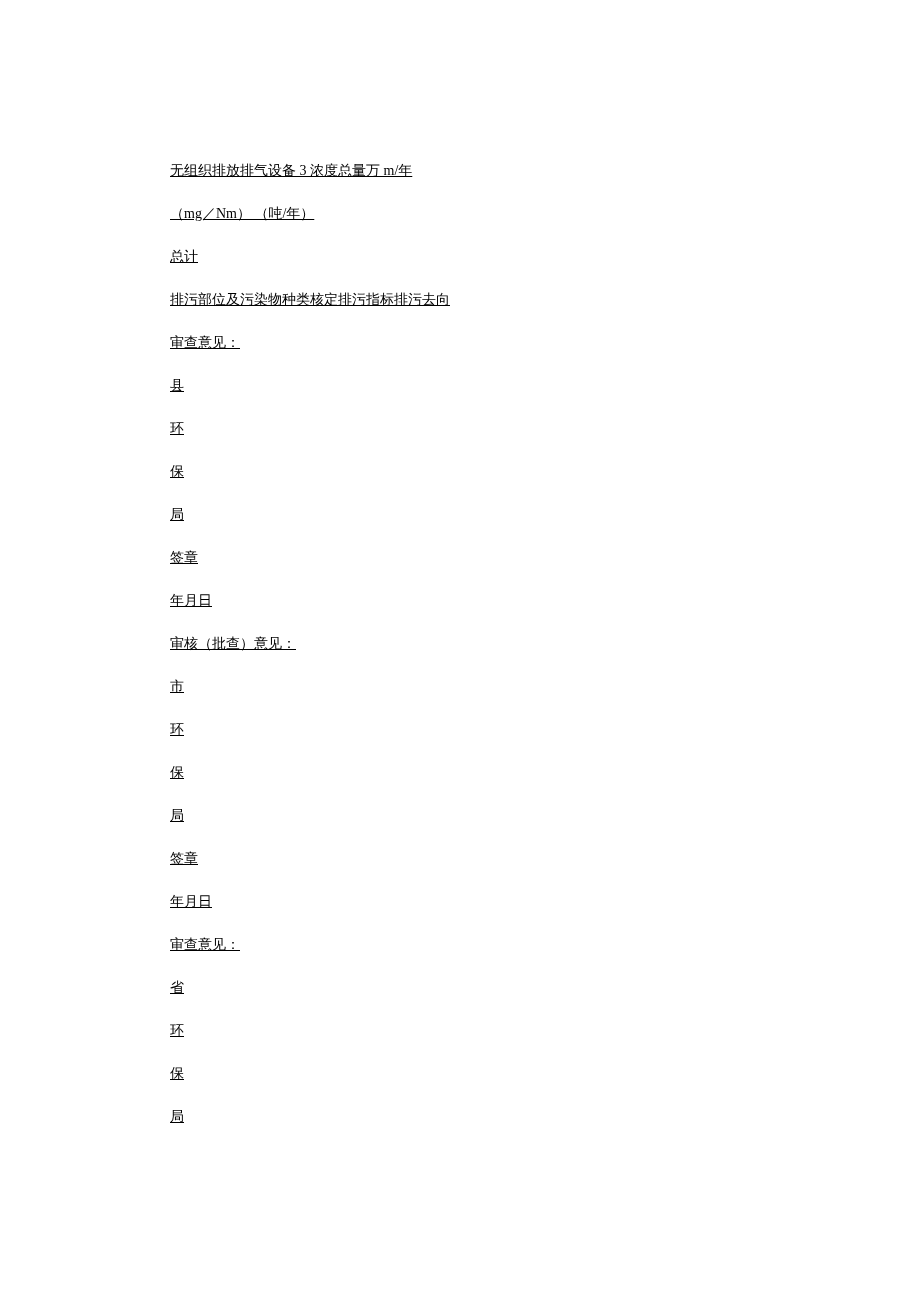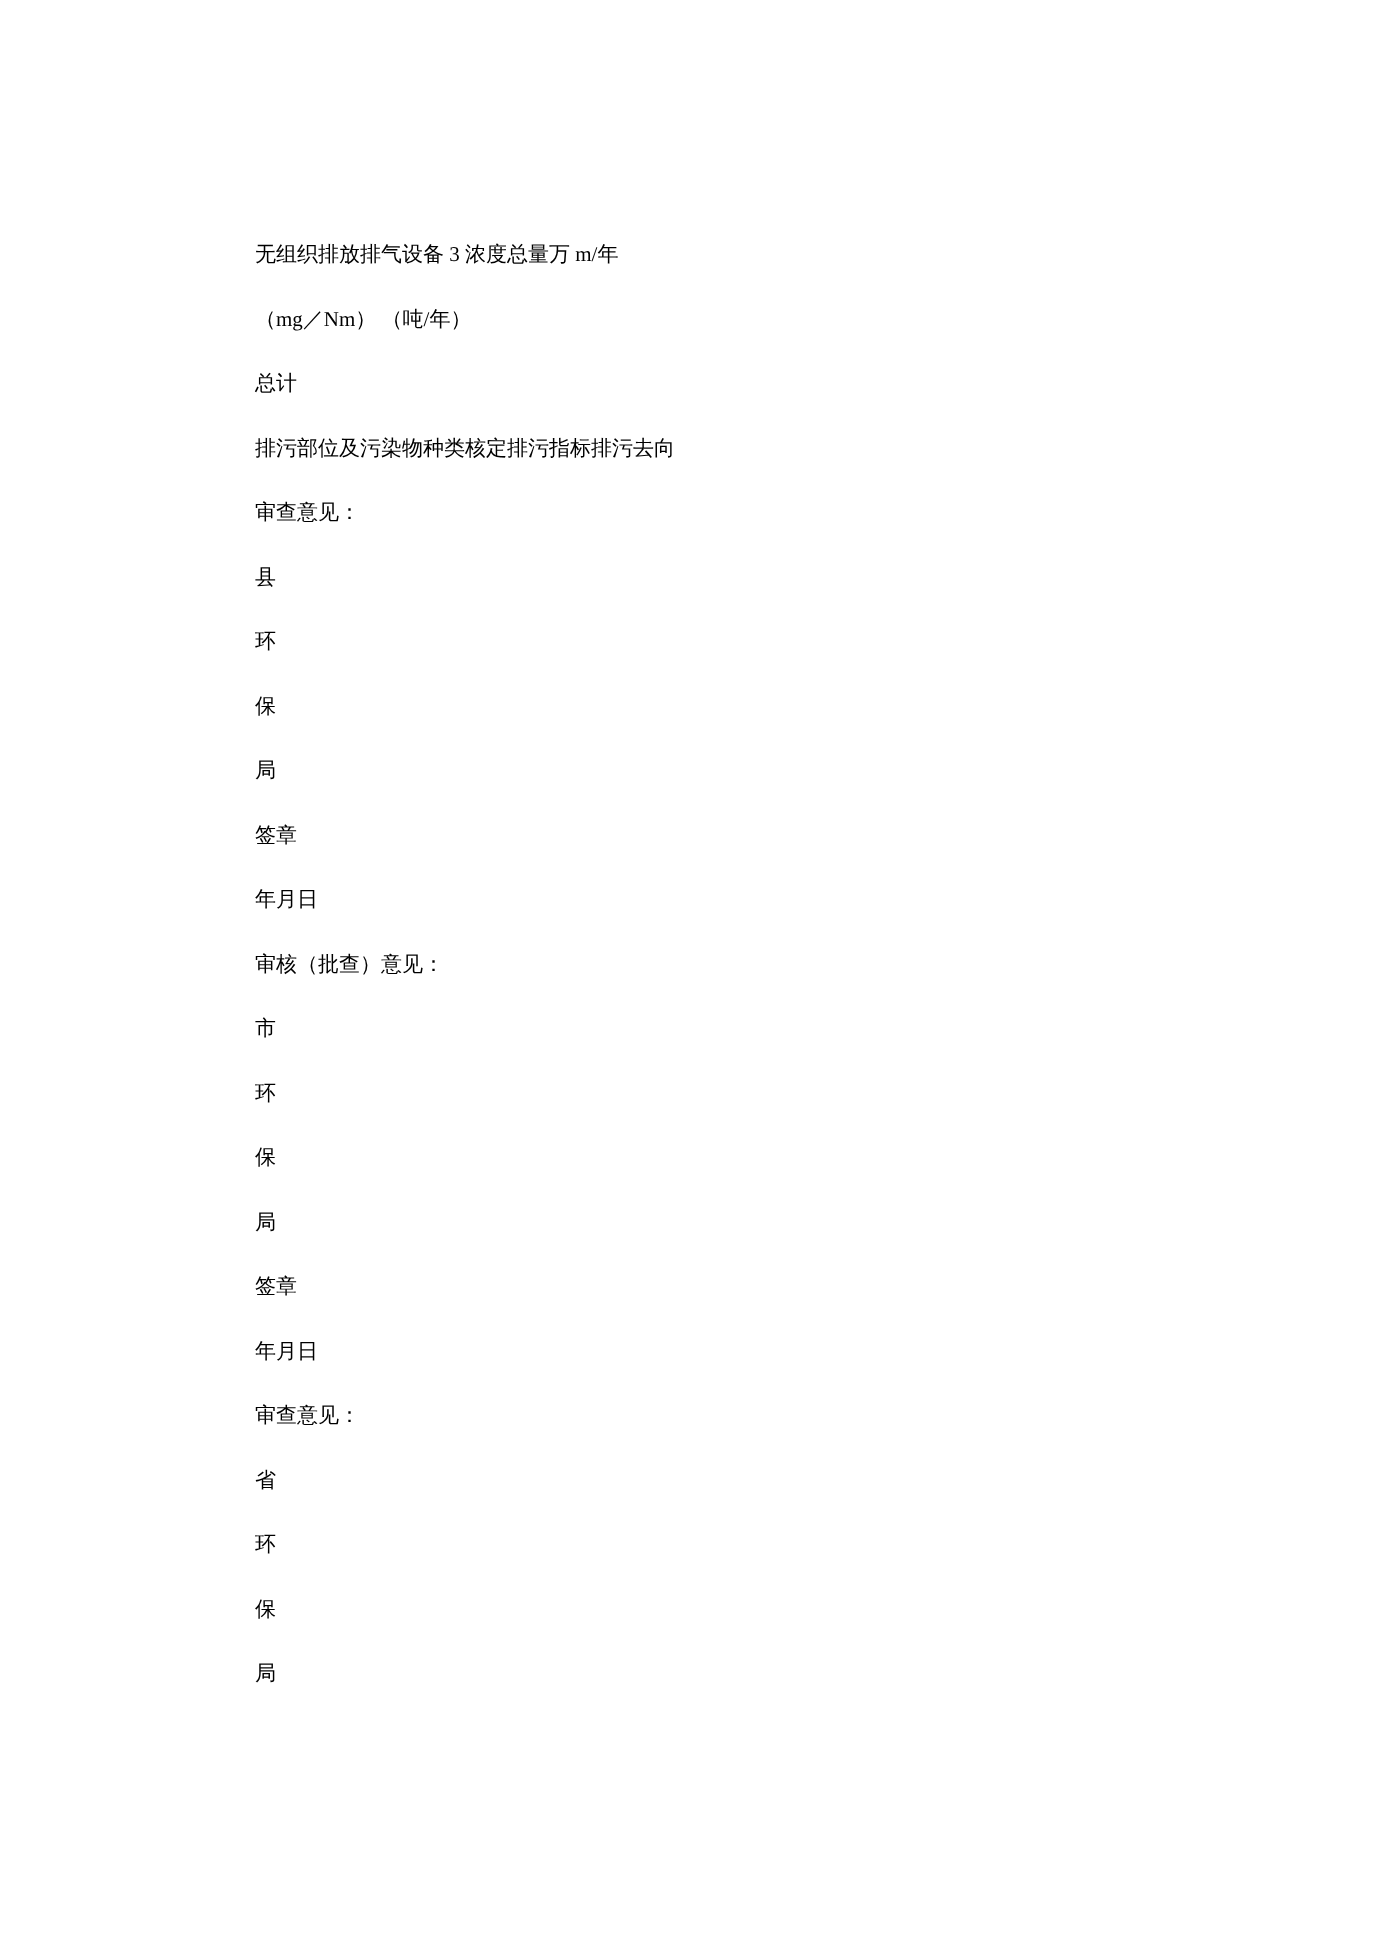--- a/index.html
+++ b/index.html
@@ -12,20 +12,21 @@
     width: 920px;
     margin: 0 auto;
     font-family: "SimSun", "宋体", serif;
     font-size: 14px;
     color: #000000;
     padding: 160px 170px 60px 170px;
   }
   .line {
     margin-bottom: 22px;
     line-height: 1.5;
+    text-decoration: underline;
   }
 </style>
 </head>
 <body>
 
 <div class="line">无组织排放排气设备 3 浓度总量万 m/年</div>
 <div class="line">（mg／Nm） （吨/年）</div>
 <div class="line">总计</div>
 <div class="line">排污部位及污染物种类核定排污指标排污去向</div>
 <div class="line">审查意见：</div>

